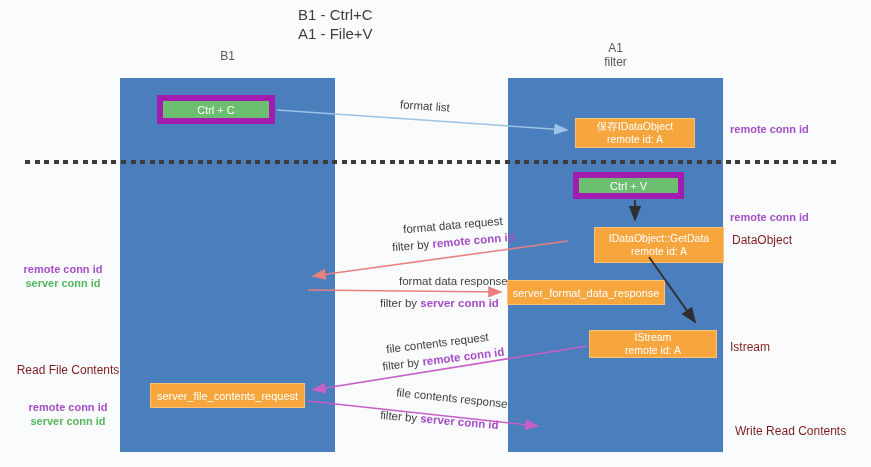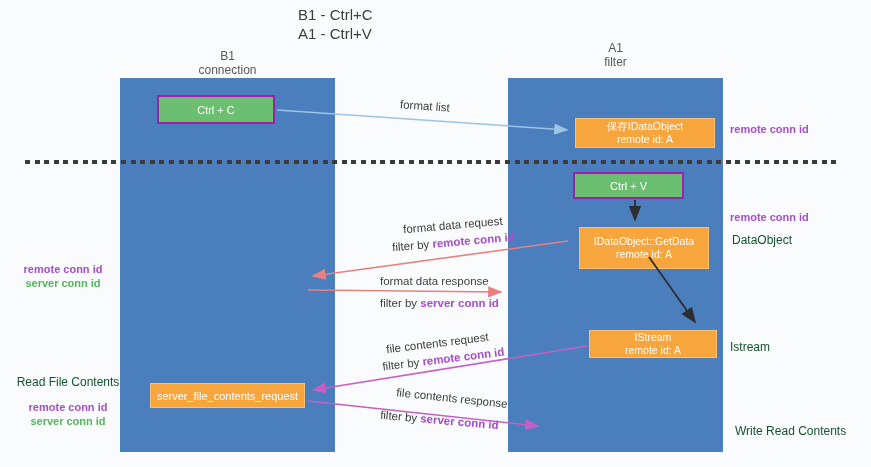--- a/index.html
+++ b/index.html
@@ -14,70 +14,70 @@
   .lane-header { width:215px; text-align:center; font-size:12px; line-height:14px; color:#595959; z-index:2; }
   .lane { width:215px; top:78px; height:374px; background:#4a7ebc; z-index:1; }
   .dashed-line {
     left:25px; top:160px; width:812px; height:4px; z-index:7;
     background:repeating-linear-gradient(90deg,#3b3b3b 0 5px, transparent 5px 9.6px);
   }
   .node {
     z-index:3; display:flex; flex-direction:column; align-items:center; justify-content:center;
     color:#ffffff; text-align:center;
   }
-  .node.green { background:#6cbe70; border:2px solid #a21caf; }
+  .node.green { background:#6cbe70; border:6px solid #a21caf; }
   .node.orange { background:#f7a53d; border:1px solid #fbc277; }
   .node .l1, .node .l2 { font-size:10.5px; line-height:13px; }
   .node.single { font-size:11px; }
   .anno { z-index:8; font-size:11.5px; color:#404040; white-space:nowrap; }
   .em-purple { color:#a64dc8; font-weight:bold; }
   .side-label { z-index:8; font-size:11px; font-weight:bold; white-space:nowrap; }
   .side-label.purple { color:#a64dc8; }
   .side-label.green { color:#55b65c; }
-  .side-label.plain { color:#14532d; font-weight:normal; font-size:12px; }
+  .side-label.plain { color:#7f1d1d; font-weight:normal; font-size:12px; }
   .left-col { width:110px; text-align:center; }
   #arrows { position:absolute; left:0; top:0; z-index:6; pointer-events:none; }
 </style>
 </head>
 <body>
 
 <div id="canvas">
 
   <div class="abs title-line" style="top:6px">B1 - Ctrl+C</div>
-  <div class="abs title-line" style="top:25px">A1 - Ctrl+V</div>
+  <div class="abs title-line" style="top:25px">A1 - File+V</div>
 
   <div class="abs lane-header" style="left:120px; top:49px">
     <div>B1</div>
-    <div>connection</div>
   </div>
   <div class="abs lane-header" style="left:508px; top:41px">
     <div>A1</div>
     <div>filter</div>
   </div>
 
   <div class="abs lane" style="left:120px"></div>
   <div class="abs lane" style="left:508px"></div>
 
   <div class="abs dashed-line"></div>
 
   <div class="abs node green single" style="left:157px; top:95px;  width:118px; height:29px">Ctrl + C</div>
 
-  <div class="abs node orange" style="left:575px; top:118px; width:140px; height:30px">
+  <div class="abs node orange" style="left:575px; top:118px; width:120px; height:30px">
     <div class="l1">保存IDataObject</div>
     <div class="l2">remote id: A</div>
   </div>
 
   <div class="abs node green single" style="left:573px; top:172px; width:111px; height:27px">Ctrl + V</div>
 
-  <div class="abs node orange" style="left:579px; top:227px; width:130px; height:42px">
+  <div class="abs node orange" style="left:594px; top:227px; width:130px; height:36px">
     <div class="l1">IDataObject::GetData</div>
     <div class="l2">remote id: A</div>
   </div>
 
 
+  <div class="abs node orange single" style="left:507px; top:280px; width:158px; height:25px">server_format_data_response</div>
 
   <div class="abs node orange" style="left:589px; top:330px; width:128px; height:28px">
     <div class="l1">IStream</div>
     <div class="l2">remote id: A</div>
   </div>
 
   <div class="abs node orange single" style="left:150px; top:383px; width:155px; height:25px">server_file_contents_request</div>
 
 
   <svg id="arrows" width="871" height="467">
@@ -104,38 +104,38 @@
     <line x1="308" y1="401" x2="538" y2="426" stroke="#c65fc6" stroke-width="1.6" marker-end="url(#m-magenta)"></line>
   </svg>
 
   <div class="abs anno" style="left:400px; top:100px; transform:rotate(4deg)">format list</div>
 
   <div class="abs anno" style="left:403px; top:219px; transform:rotate(-5deg)">format data request</div>
   <div class="abs anno" style="left:392px; top:236px; transform:rotate(-5deg)">
     <span>filter by </span><span class="em-purple">remote conn id</span>
   </div>
 
-  <div class="abs anno" style="left:380px; top:275px">format data response</div>
+  <div class="abs anno" style="left:399px; top:275px">format data response</div>
   <div class="abs anno" style="left:380px; top:297px">
     <span>filter by </span><span class="em-purple">server conn id</span>
   </div>
 
   <div class="abs anno" style="left:386px; top:337px; transform:rotate(-7deg)">file contents request</div>
   <div class="abs anno" style="left:382px; top:353px; transform:rotate(-7deg)">
     <span>filter by </span><span class="em-purple">remote conn id</span>
   </div>
 
   <div class="abs anno" style="left:396px; top:392px; transform:rotate(6deg)">file contents response</div>
   <div class="abs anno" style="left:380px; top:414px; transform:rotate(5deg)">
     <span>filter by </span><span class="em-purple">server conn id</span>
   </div>
 
   <div class="abs side-label purple left-col" style="left:8px; top:263px">remote conn id</div>
   <div class="abs side-label green left-col" style="left:8px; top:277px">server conn id</div>
-  <div class="abs side-label plain left-col" style="left:13px; top:375px">Read File Contents</div>
+  <div class="abs side-label plain left-col" style="left:13px; top:363px">Read File Contents</div>
   <div class="abs side-label purple left-col" style="left:13px; top:401px">remote conn id</div>
   <div class="abs side-label green left-col" style="left:13px; top:415px">server conn id</div>
 
   <div class="abs side-label purple" style="left:730px; top:123px">remote conn id</div>
   <div class="abs side-label purple" style="left:730px; top:211px">remote conn id</div>
   <div class="abs side-label plain" style="left:732px; top:233px">DataObject</div>
   <div class="abs side-label plain" style="left:730px; top:340px">Istream</div>
   <div class="abs side-label plain" style="left:735px; top:424px">Write Read Contents</div>
 
 </div>

